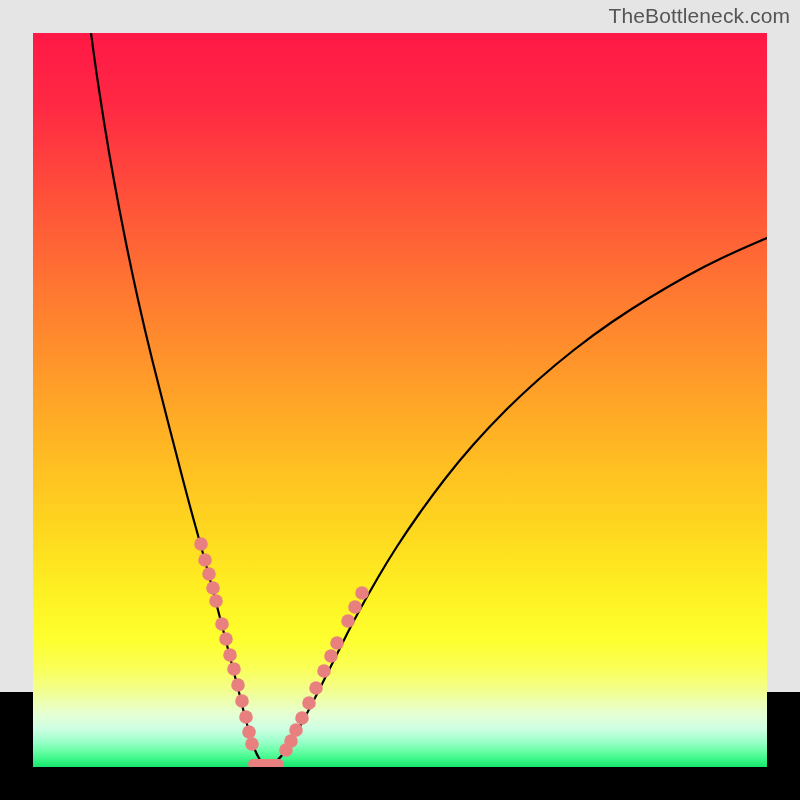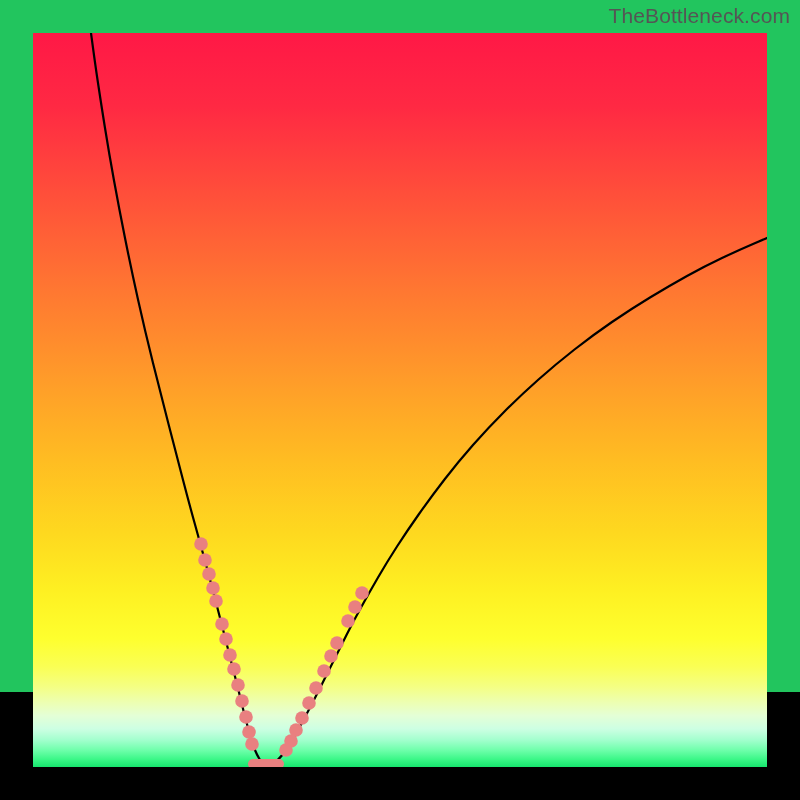--- a/index.html
+++ b/index.html
@@ -10,21 +10,21 @@
     background: #000;
     font-family: Arial, Helvetica, sans-serif;
     overflow: hidden;
   }
   .frame {
     position: absolute;
     top: 0;
     left: 0;
     width: 800px;
     height: 692px;
-    background: #22c55e;
+    background: #e5e5e5;
   }
   .plot {
     position: absolute;
     top: 33px;
     left: 33px;
     width: 734px;
     height: 734px;
     overflow: hidden;
   }
   .plot svg {

